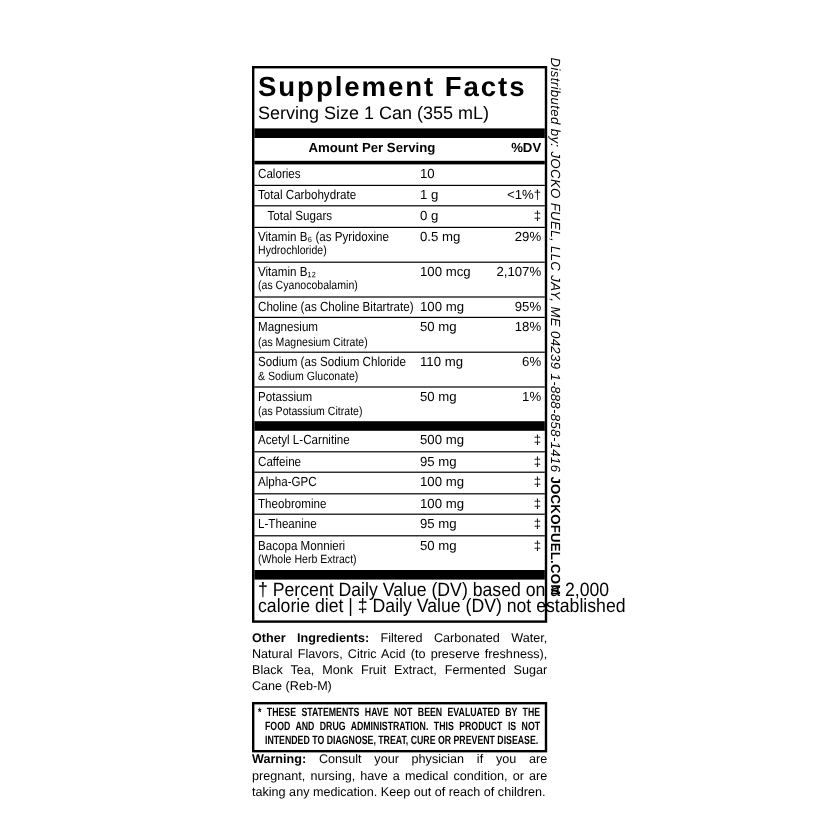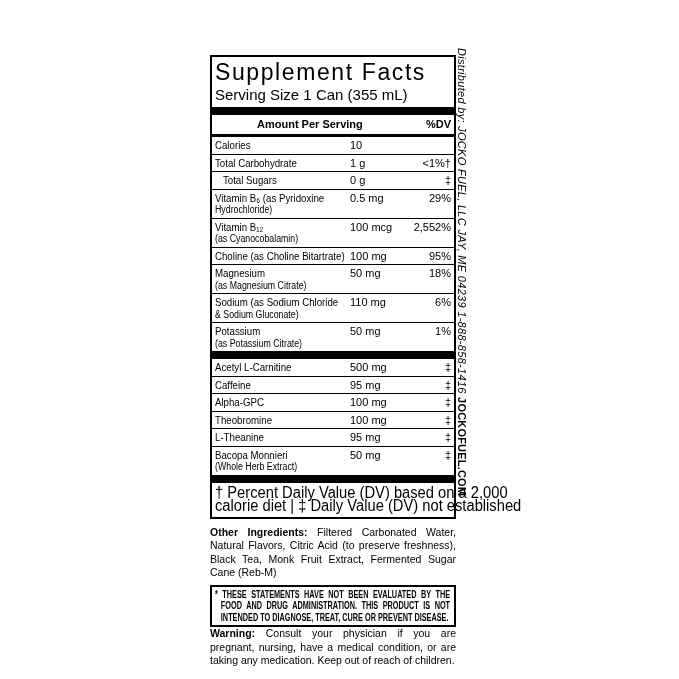--- a/index.html
+++ b/index.html
@@ -7,21 +7,21 @@
   body { font-family:"Liberation Sans", sans-serif; color:#000; position:relative; overflow:hidden; }
 
   .canvas { position:absolute; inset:0; background:#fff; }
 
   
   .label-col { position:absolute; left:210px; top:55px; width:246px; }
 
   .sf-box { border:2px solid #000; background:#fff; }
 
   .sf-title {
-    font-weight:normal; font-size:23px; line-height:25px;
+    font-weight:bold; font-size:23px; line-height:25px;
     letter-spacing:1.6px; padding:3px 3px 1px 3px; white-space:nowrap;
   }
   .serving { font-size:15px; line-height:18px; padding:0 3px 3px 3px; }
 
   .bar { height:8px; background:#000; }
 
   .hdr {
     position:relative; font-weight:bold; font-size:11px; line-height:17px;
     padding:1px 3px; border-bottom:3px solid #000;
   }
@@ -102,21 +102,21 @@
       <div class="row">
         <span class="nm">Vitamin B₆ (as Pyridoxine</span>
         <span class="sub">Hydrochloride)</span>
         <span class="amt">0.5 mg</span>
         <span class="dv">29%</span>
       </div>
       <div class="row">
         <span class="nm">Vitamin B₁₂</span>
         <span class="sub">(as Cyanocobalamin)</span>
         <span class="amt">100 mcg</span>
-        <span class="dv">2,552%</span>
+        <span class="dv">2,107%</span>
       </div>
       <div class="row">
         <span class="nm">Choline (as Choline Bitartrate)</span>
         <span class="amt">100 mg</span>
         <span class="dv">95%</span>
       </div>
       <div class="row">
         <span class="nm">Magnesium</span>
         <span class="sub">(as Magnesium Citrate)</span>
         <span class="amt">50 mg</span>

